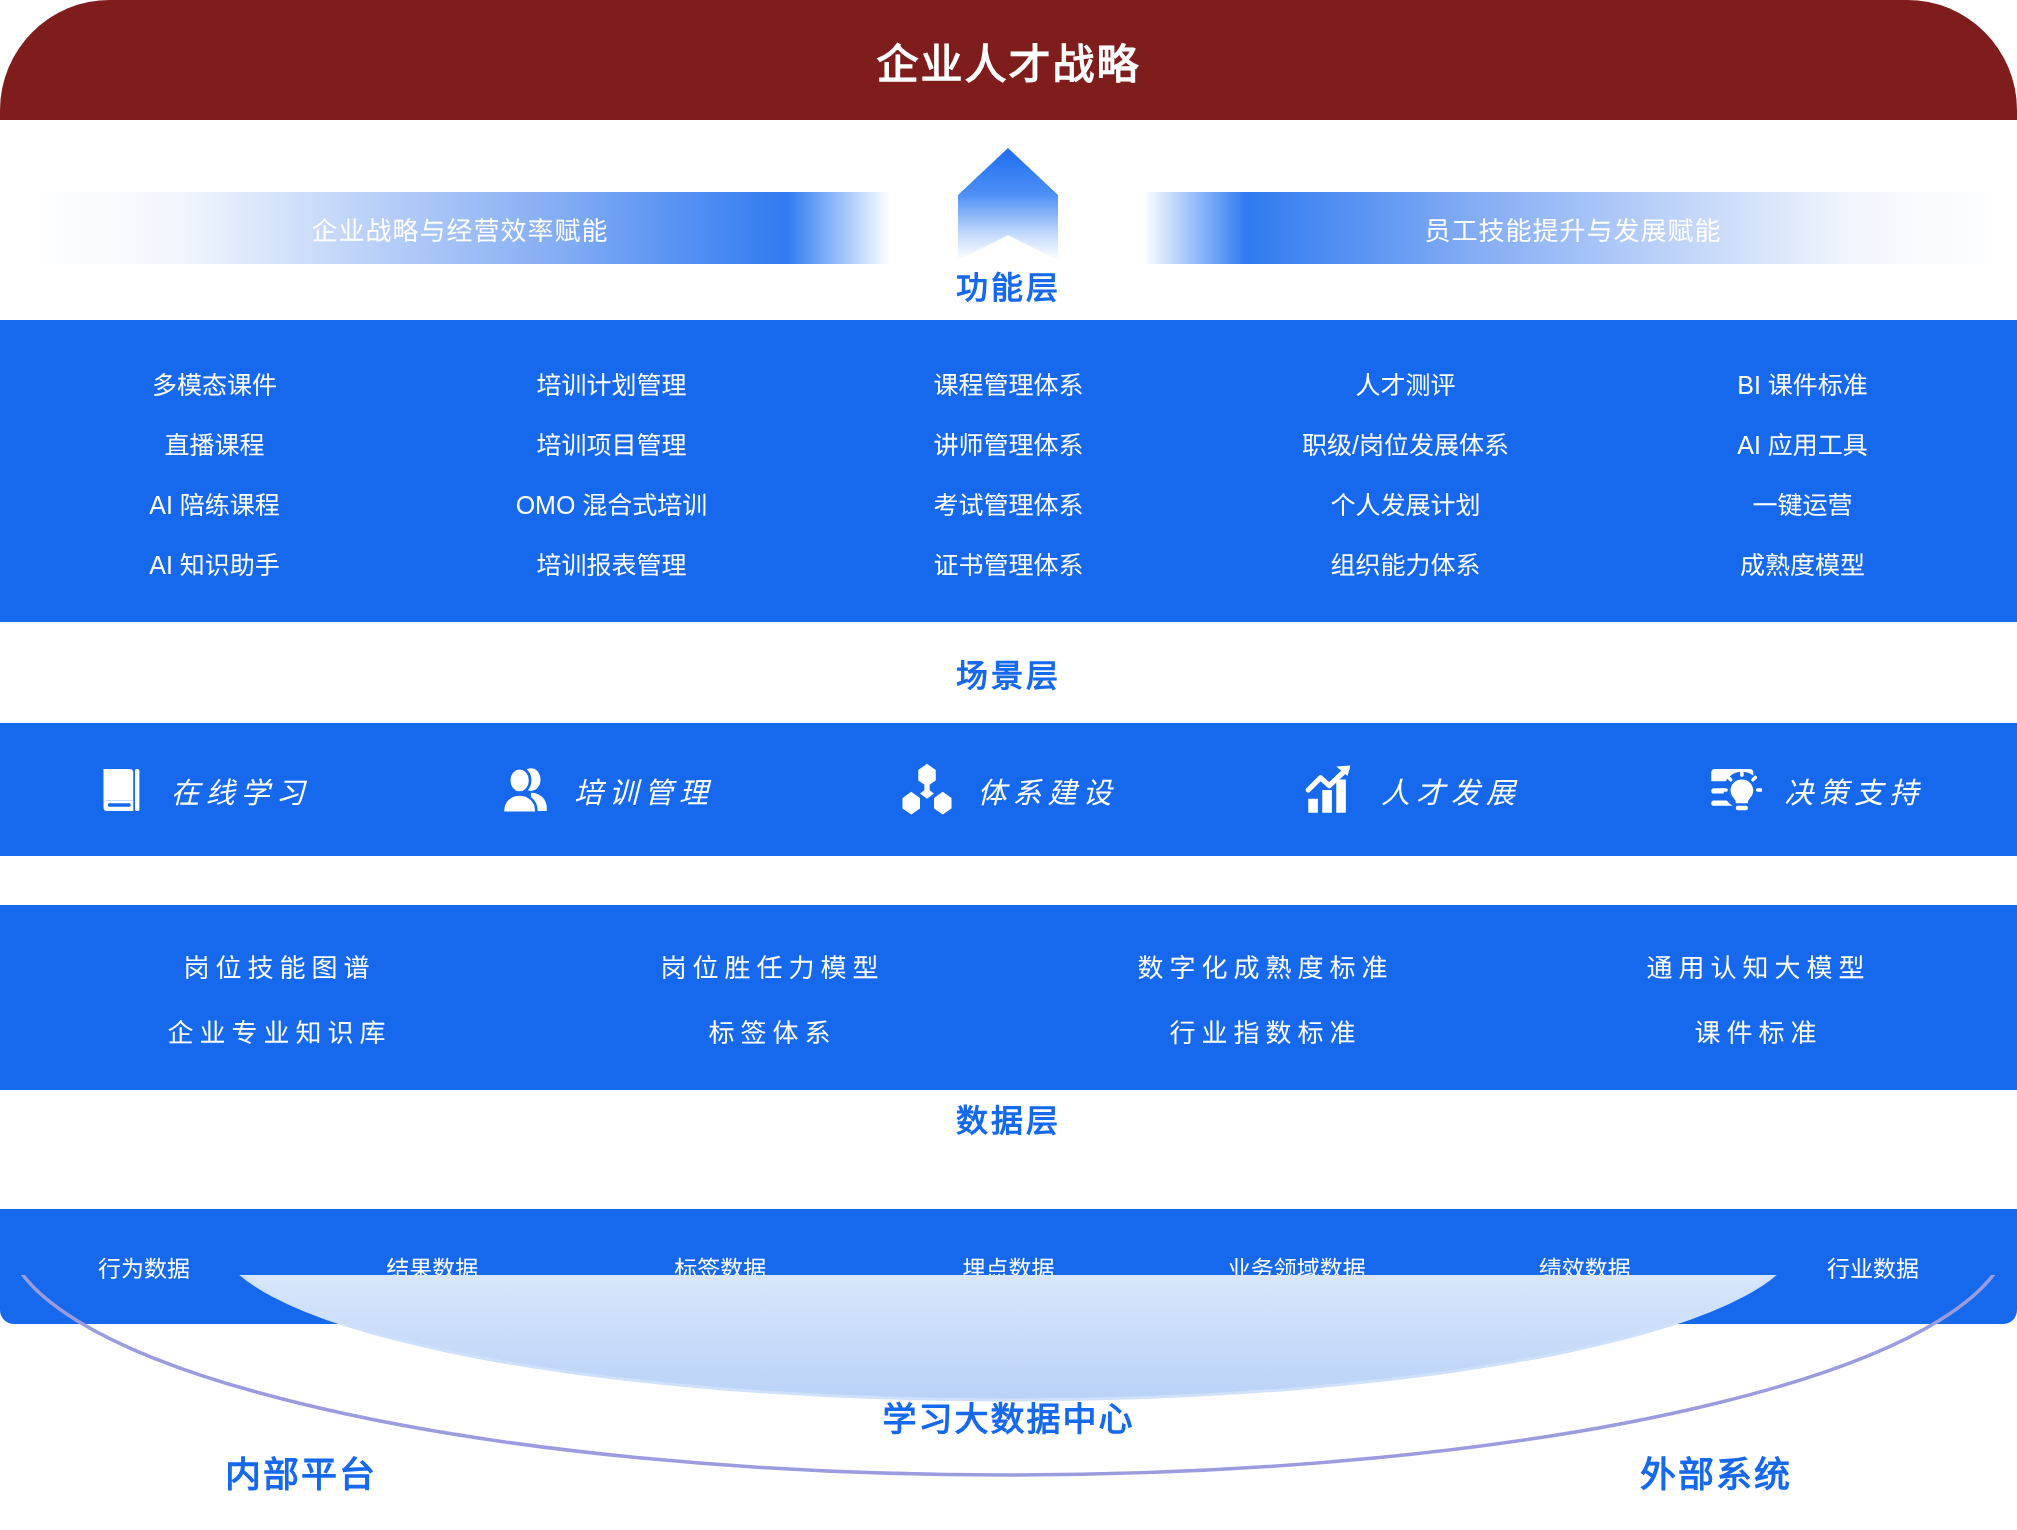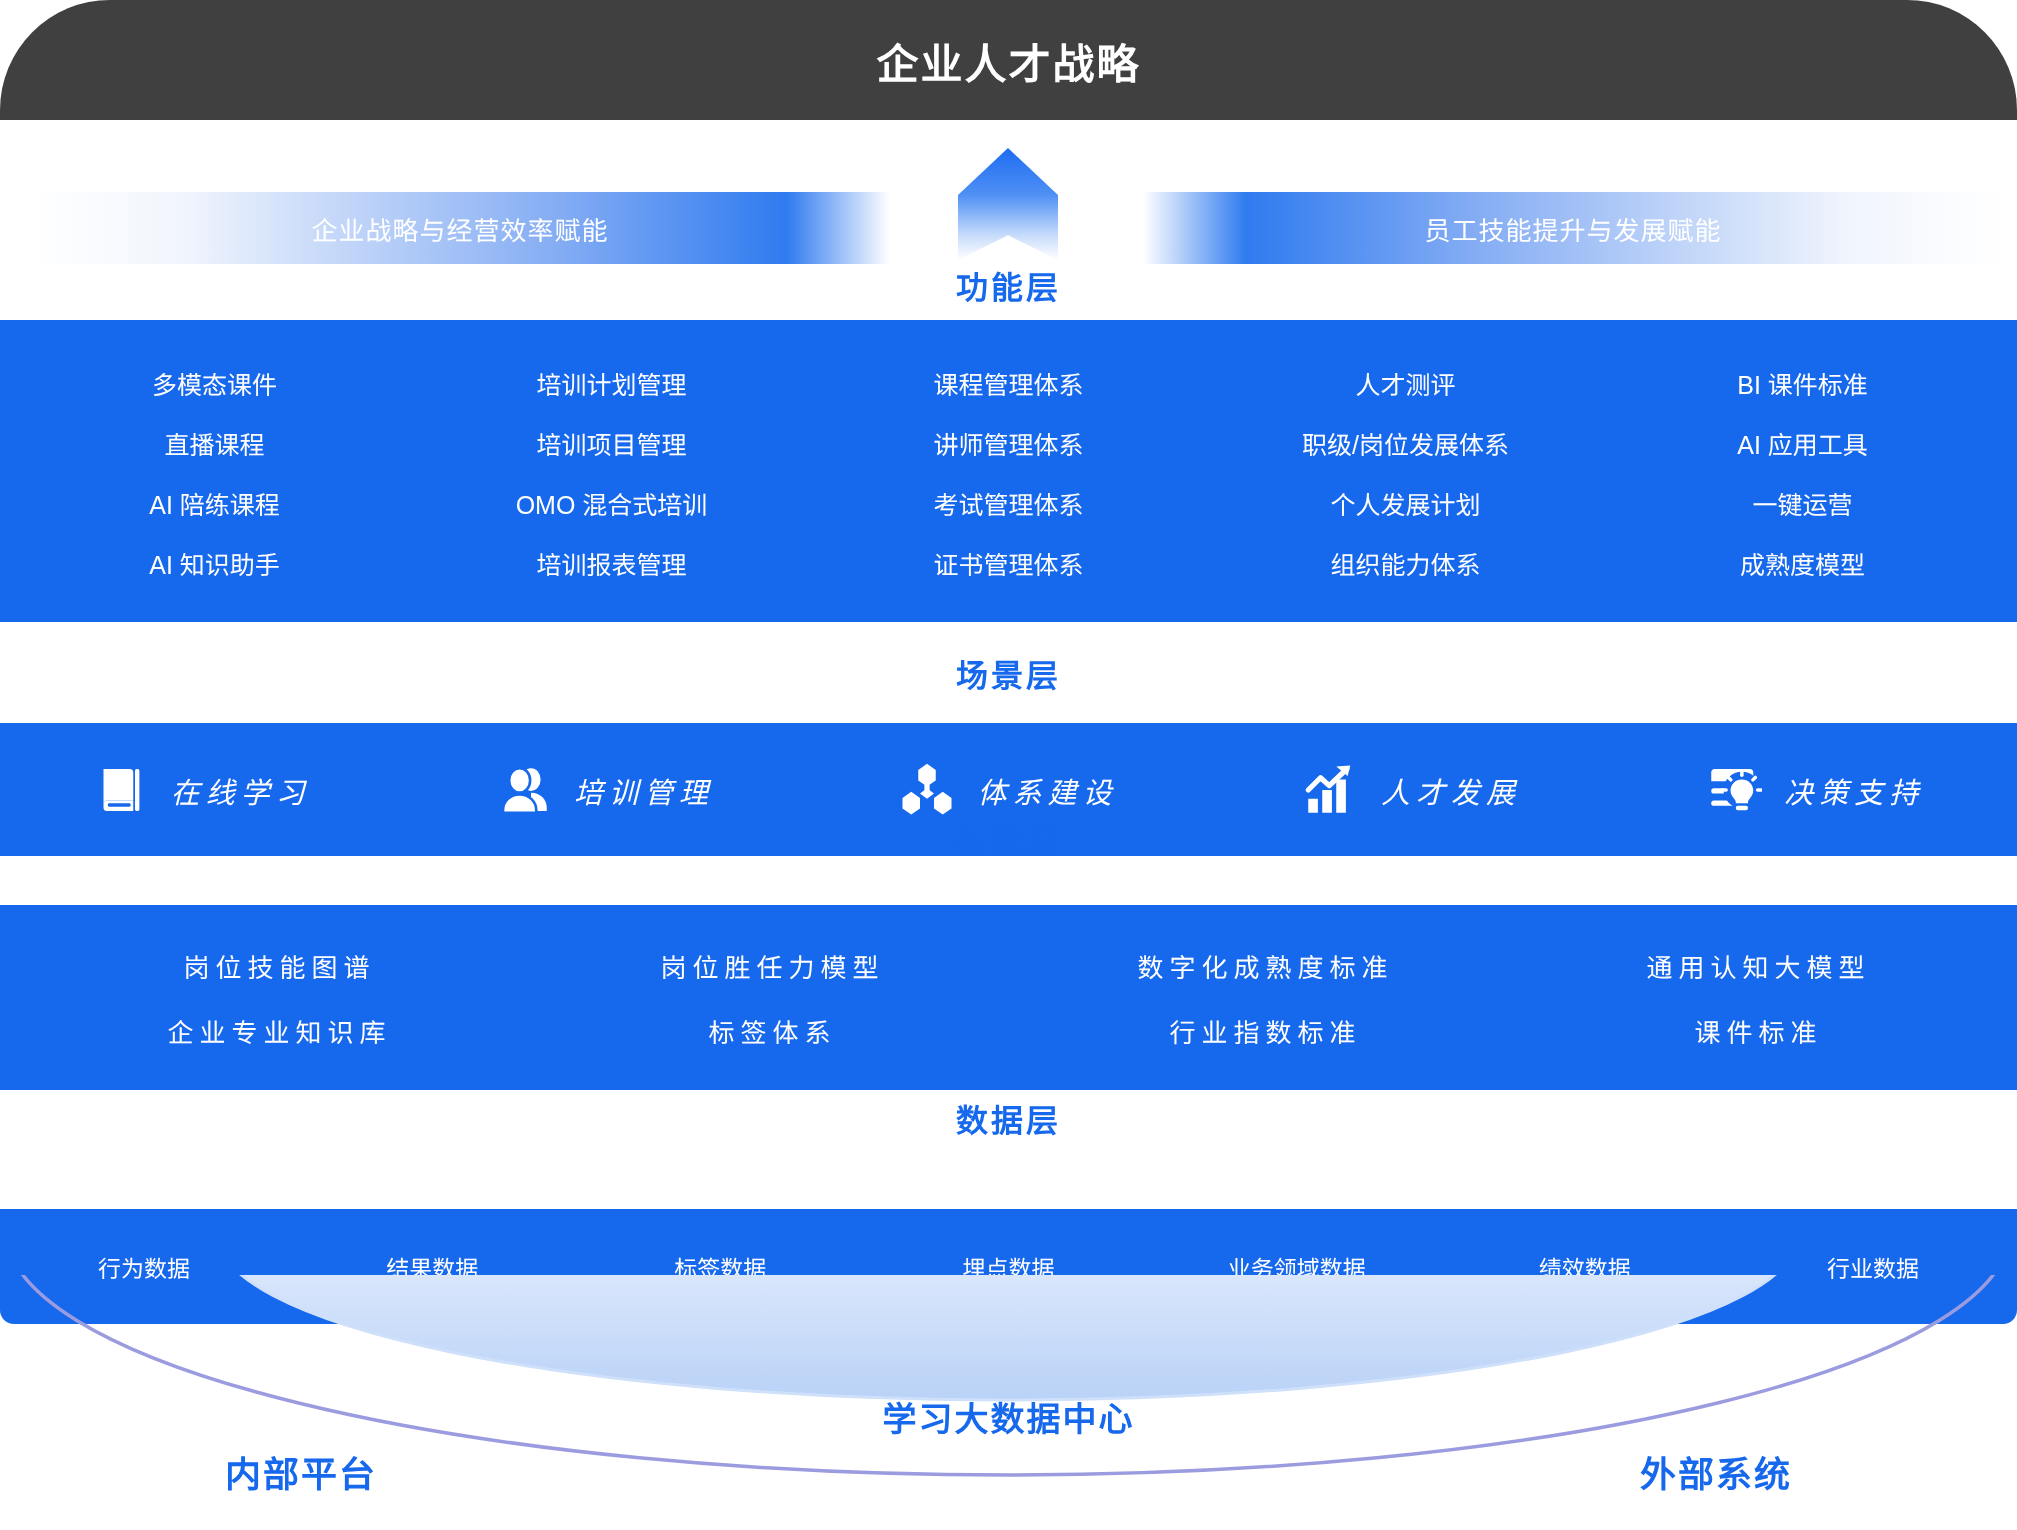--- a/index.html
+++ b/index.html
@@ -9,21 +9,21 @@
     background:#ffffff;
     font-family:"Liberation Sans","DejaVu Sans",sans-serif;
     overflow:hidden;
     position:relative;
   }
   .stage{position:relative;width:2017px;height:1530px;}
 
   
   .top-banner{
     position:absolute;left:0;top:0;width:2017px;height:120px;
-    background:#404040;
+    background:#7f1d1d;
     border-top-left-radius:110px;border-top-right-radius:110px;
     display:flex;align-items:center;justify-content:center;
   }
   .top-banner .title{
     color:#ffffff;font-size:42px;font-weight:bold;letter-spacing:2px;
   }
 
   
   .band-row{position:absolute;left:0;top:192px;width:2017px;height:72px;padding-left:16px;}
   .enable-band{

